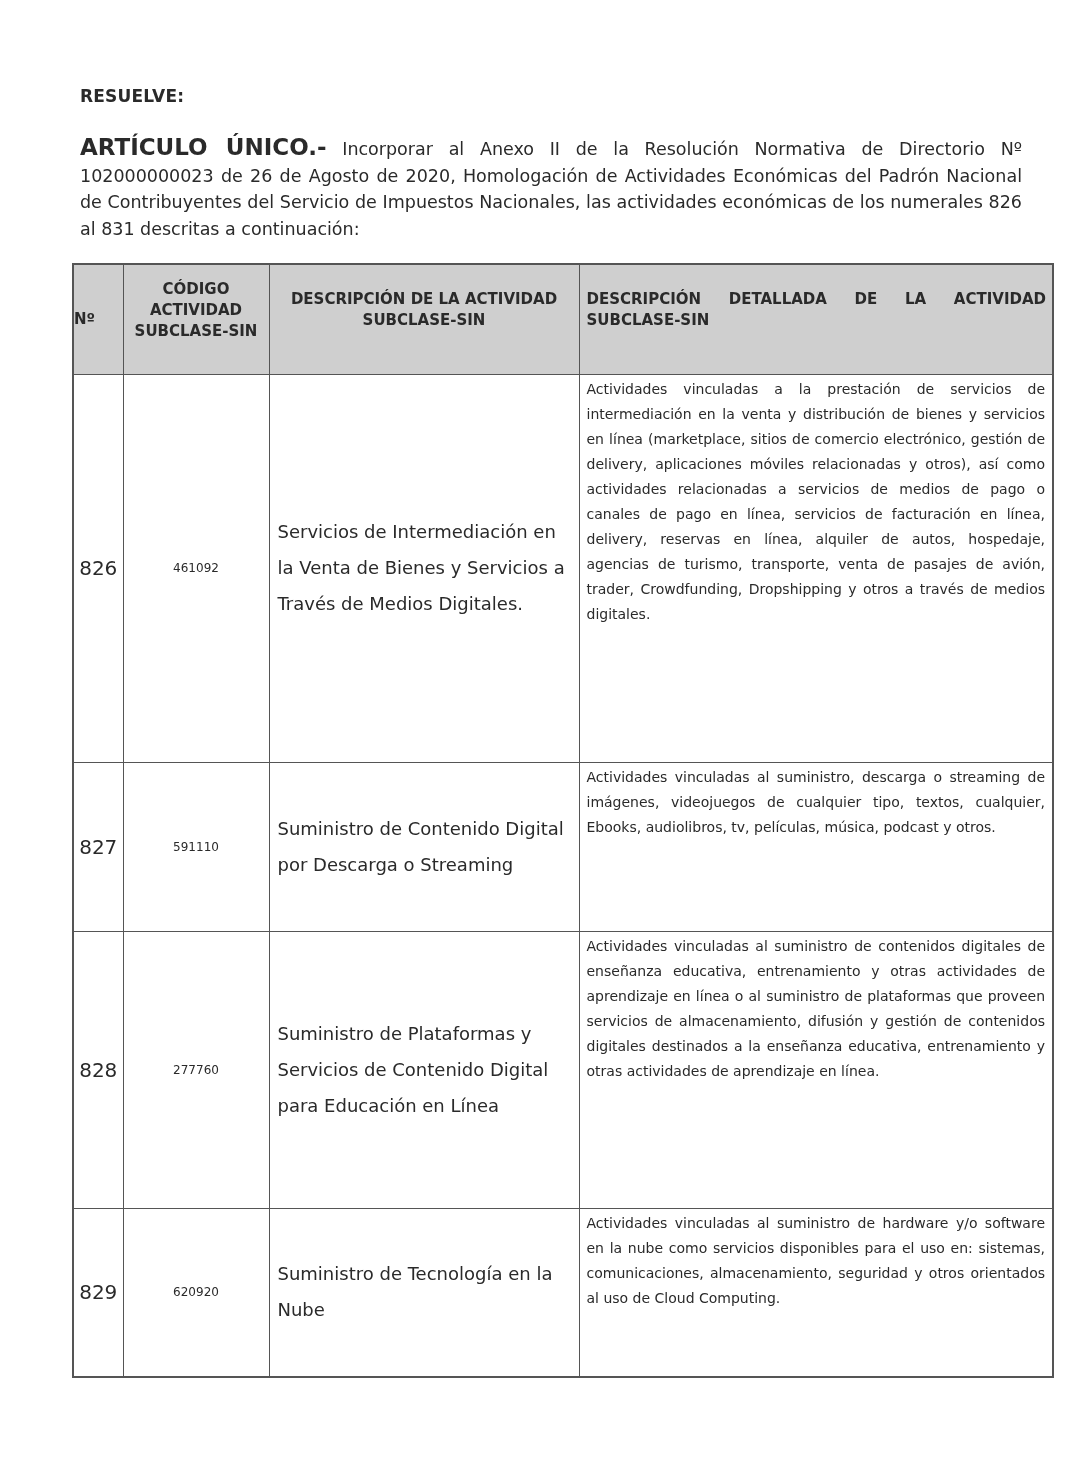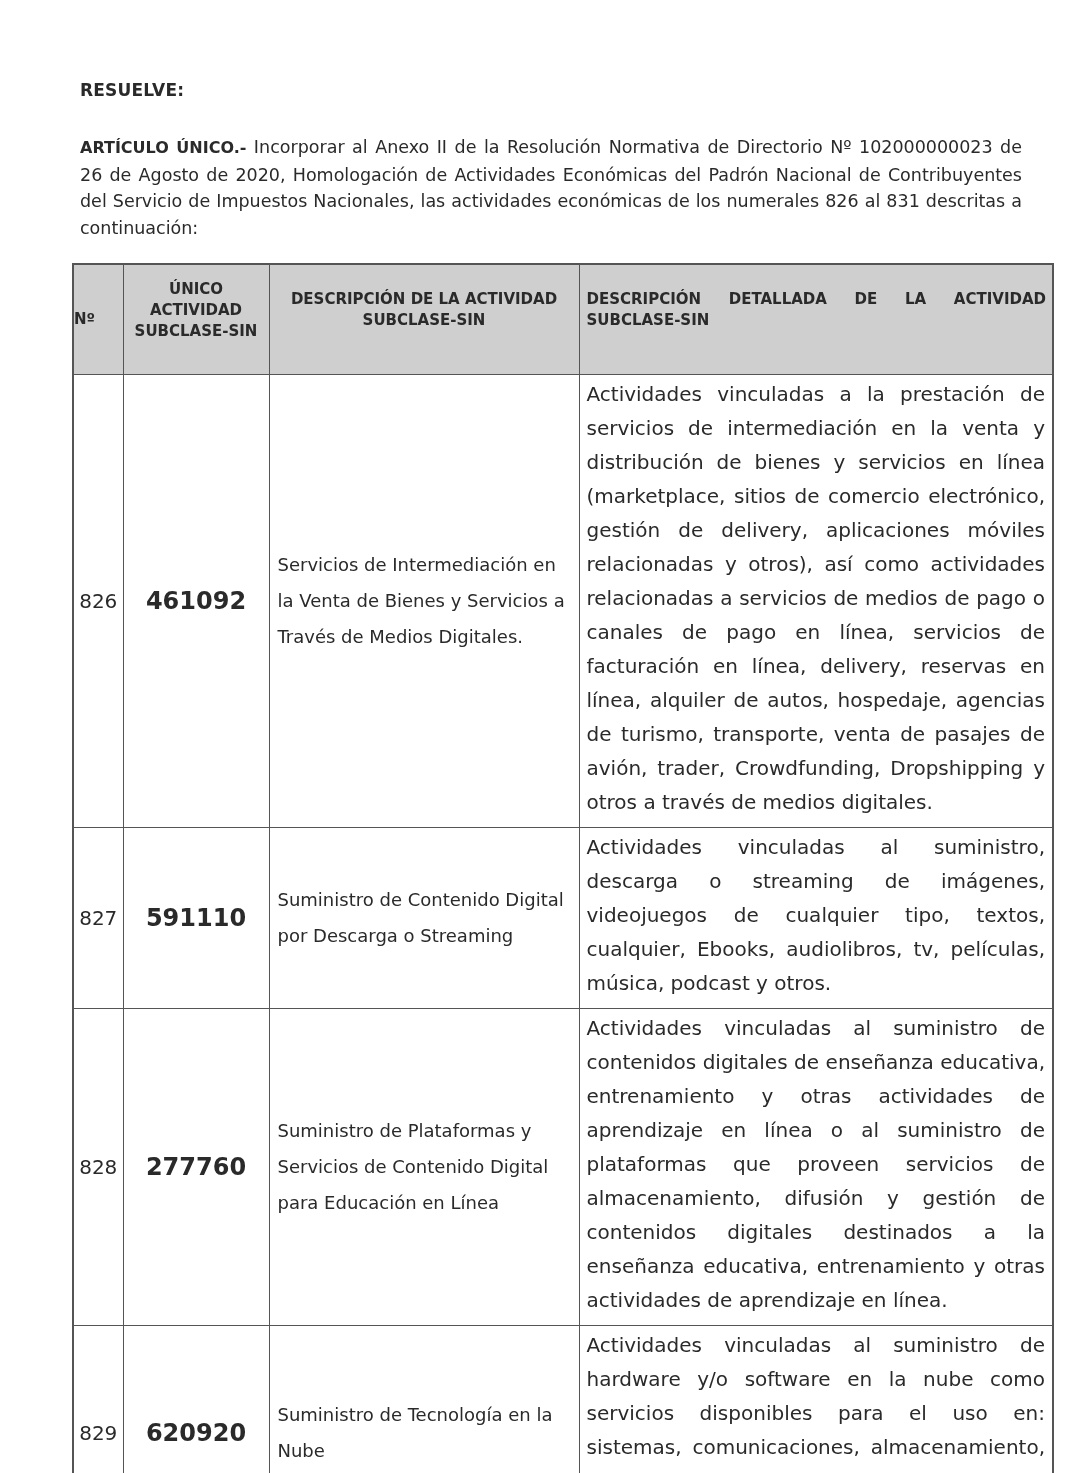--- a/index.html
+++ b/index.html
@@ -16,39 +16,39 @@
       color: #2a2a2a;
     }
     .page {
       position: absolute;
       left: 80px;
       top: 0;
       width: 942px;
     }
     .resolve-heading {
       position: absolute;
-      top: 80px;
+      top: 86px;
       left: 0;
       font-weight: bold;
       font-size: 17px;
       letter-spacing: 0.2px;
     }
     .article {
       position: absolute;
       top: 134px;
       left: 0;
       width: 942px;
       font-size: 17.5px;
       line-height: 26.5px;
       text-align: justify;
       text-align-last: left;
     }
     .article .lead {
       font-weight: bold;
-      font-size: 16px;
+      font-size: 23px;
     }
     table.activities {
       position: absolute;
       top: 263px;
       left: 72px;
       width: 980px;
       border-collapse: collapse;
       table-layout: fixed;
       border: 2px solid #555;
     }
@@ -76,31 +76,30 @@
       text-align-last: left;
       padding: 24px 6px 0 7px !important;
       word-spacing: 16px;
     }
     td.num {
       text-align: center;
       font-size: 20px;
     }
     td.code {
       text-align: center;
-      font-size: 24px;
-      font-weight: bold;
+      font-size: 12px;
     }
     td.desc {
       font-size: 18px;
       line-height: 36px;
       padding: 0 8px 0 8px !important;
     }
     td.detail {
-      font-size: 20px;
-      line-height: 34px;
+      font-size: 14px;
+      line-height: 25px;
       padding: 2px 7px 8px 7px !important;
       text-align: justify;
       text-align-last: left;
       vertical-align: top !important;
     }
     tr.row-826 td { height: 377px; }
     tr.row-827 td { height: 158px; }
     tr.row-828 td { height: 266px; }
     tr.row-829 td { height: 157px; }
   </style>
@@ -115,21 +114,21 @@
 <table class="activities">
   <colgroup>
     <col style="width:50px">
     <col style="width:146px">
     <col style="width:310px">
     <col style="width:474px">
   </colgroup>
   <thead>
     <tr>
       <th class="col-num">Nº</th>
-      <th class="col-code">ÚNICO ACTIVIDAD SUBCLASE-SIN</th>
+      <th class="col-code">CÓDIGO ACTIVIDAD SUBCLASE-SIN</th>
       <th class="col-desc">DESCRIPCIÓN DE LA ACTIVIDAD SUBCLASE-SIN</th>
       <th class="col-detail">DESCRIPCIÓN DETALLADA DE LA ACTIVIDAD SUBCLASE-SIN</th>
     </tr>
   </thead>
   <tbody>
     <tr class="row-826">
       <td class="num">826</td>
       <td class="code">461092</td>
       <td class="desc">Servicios de Intermediación en la Venta de Bienes y Servicios a Través de Medios Digitales.</td>
       <td class="detail">Actividades vinculadas a la prestación de servicios de intermediación en la venta y distribución de bienes y servicios en línea (marketplace, sitios de comercio electrónico, gestión de delivery, aplicaciones móviles relacionadas y otros), así como actividades relacionadas a servicios de medios de pago o canales de pago en línea, servicios de facturación en línea, delivery, reservas en línea, alquiler de autos, hospedaje, agencias de turismo, transporte, venta de pasajes de avión, trader, Crowdfunding, Dropshipping y otros a través de medios digitales.</td>

